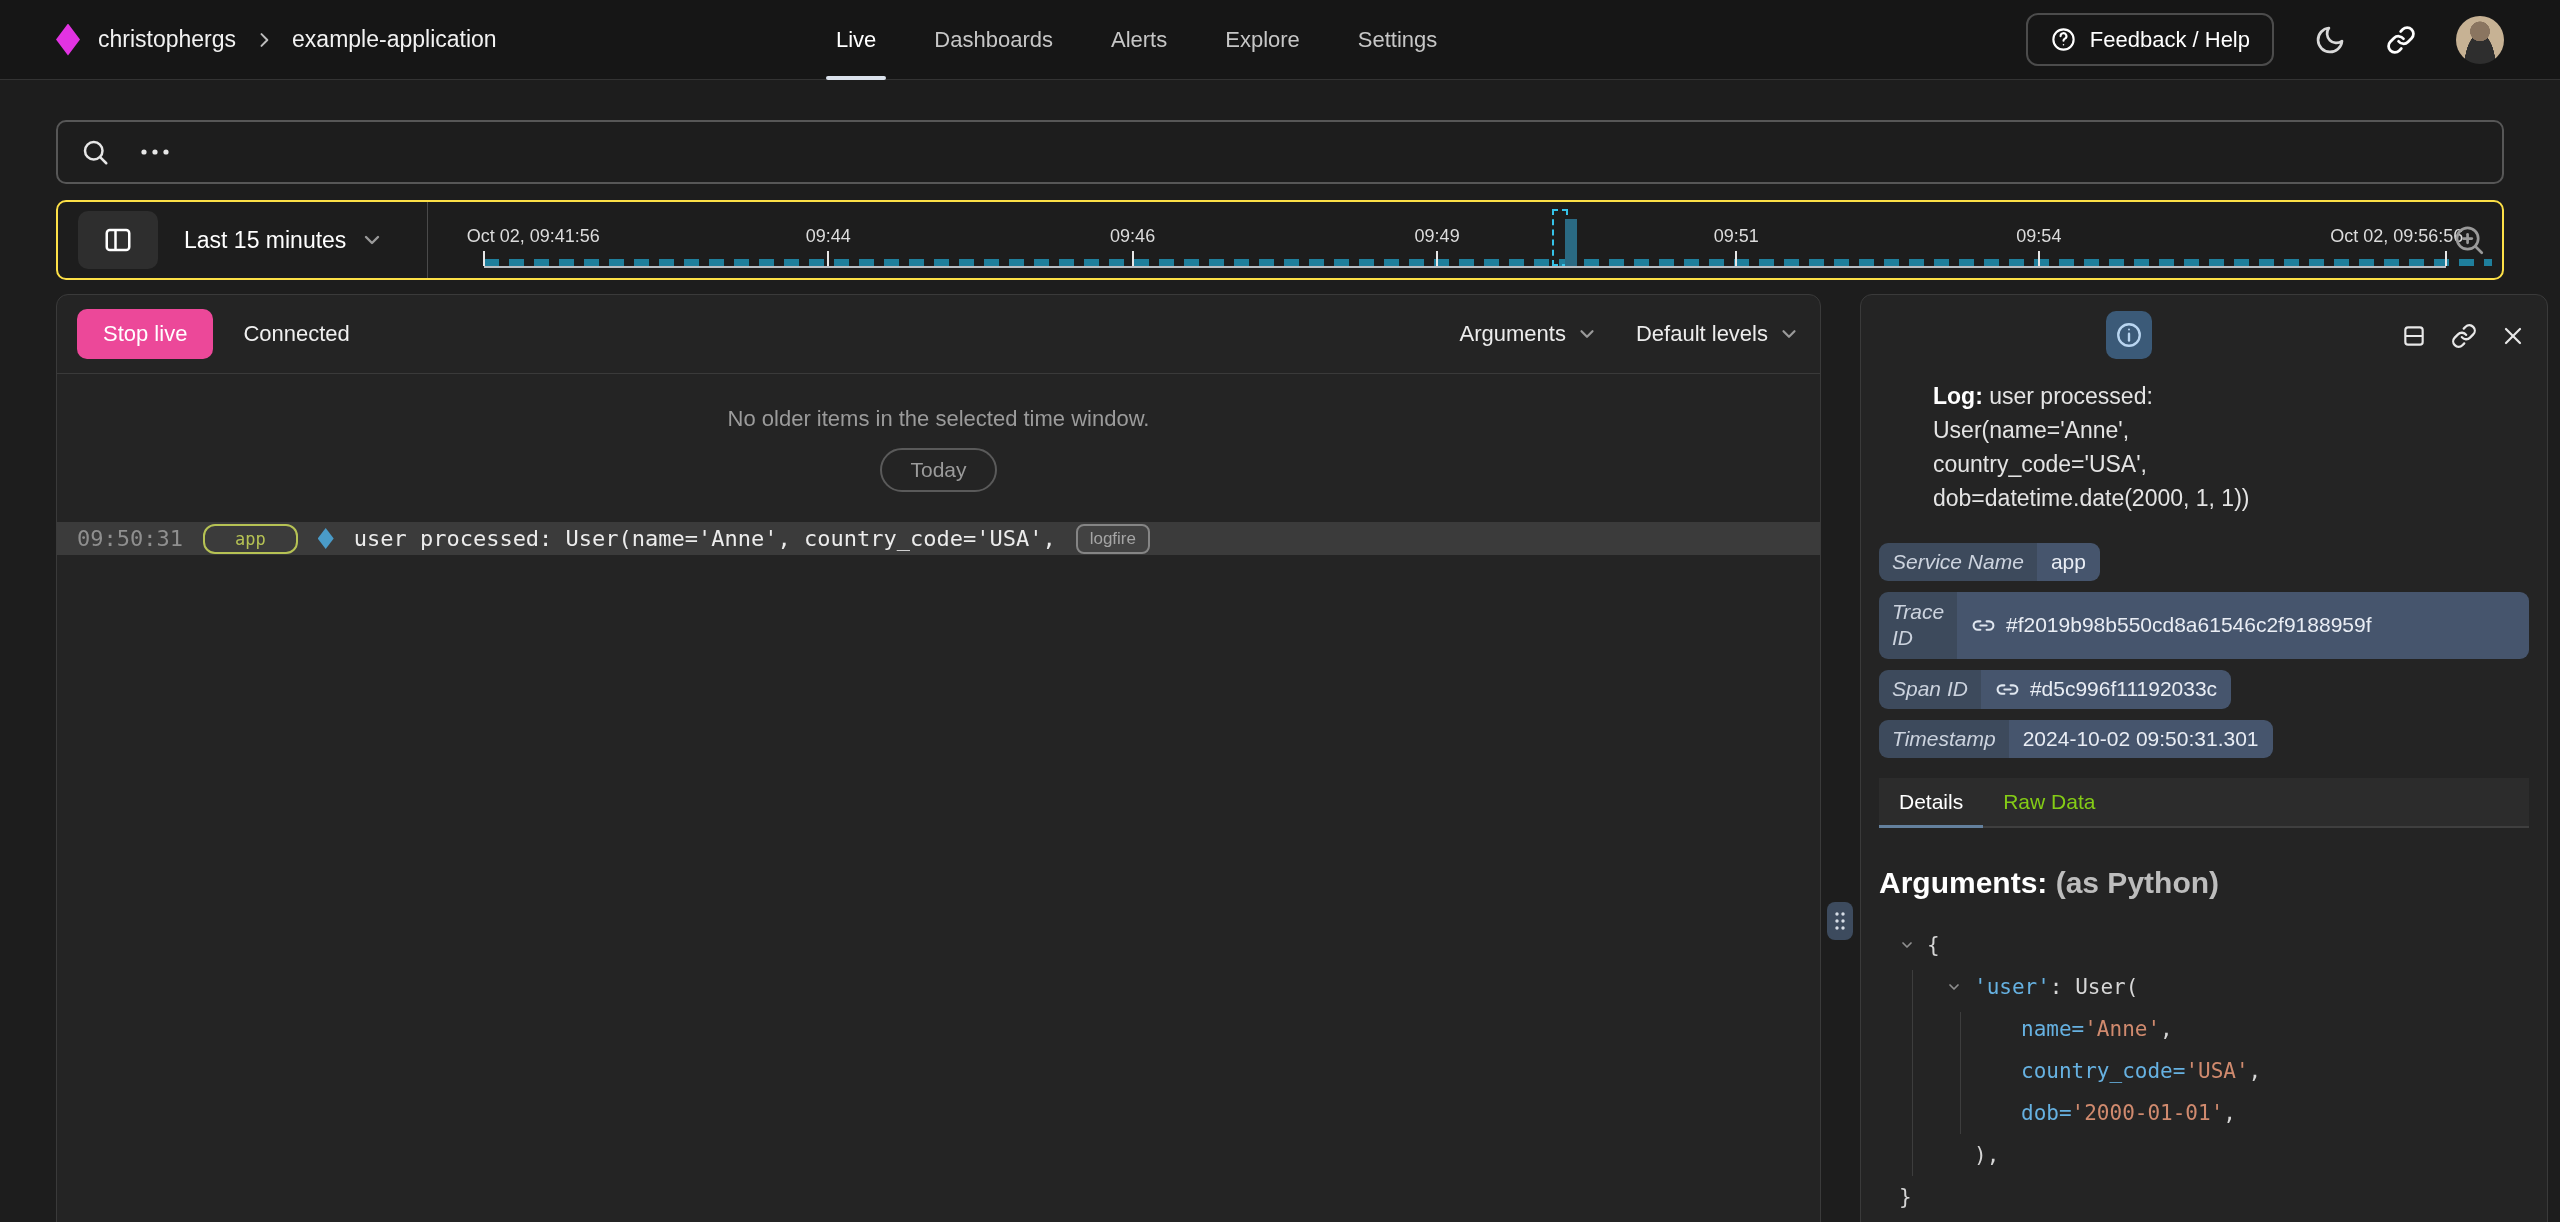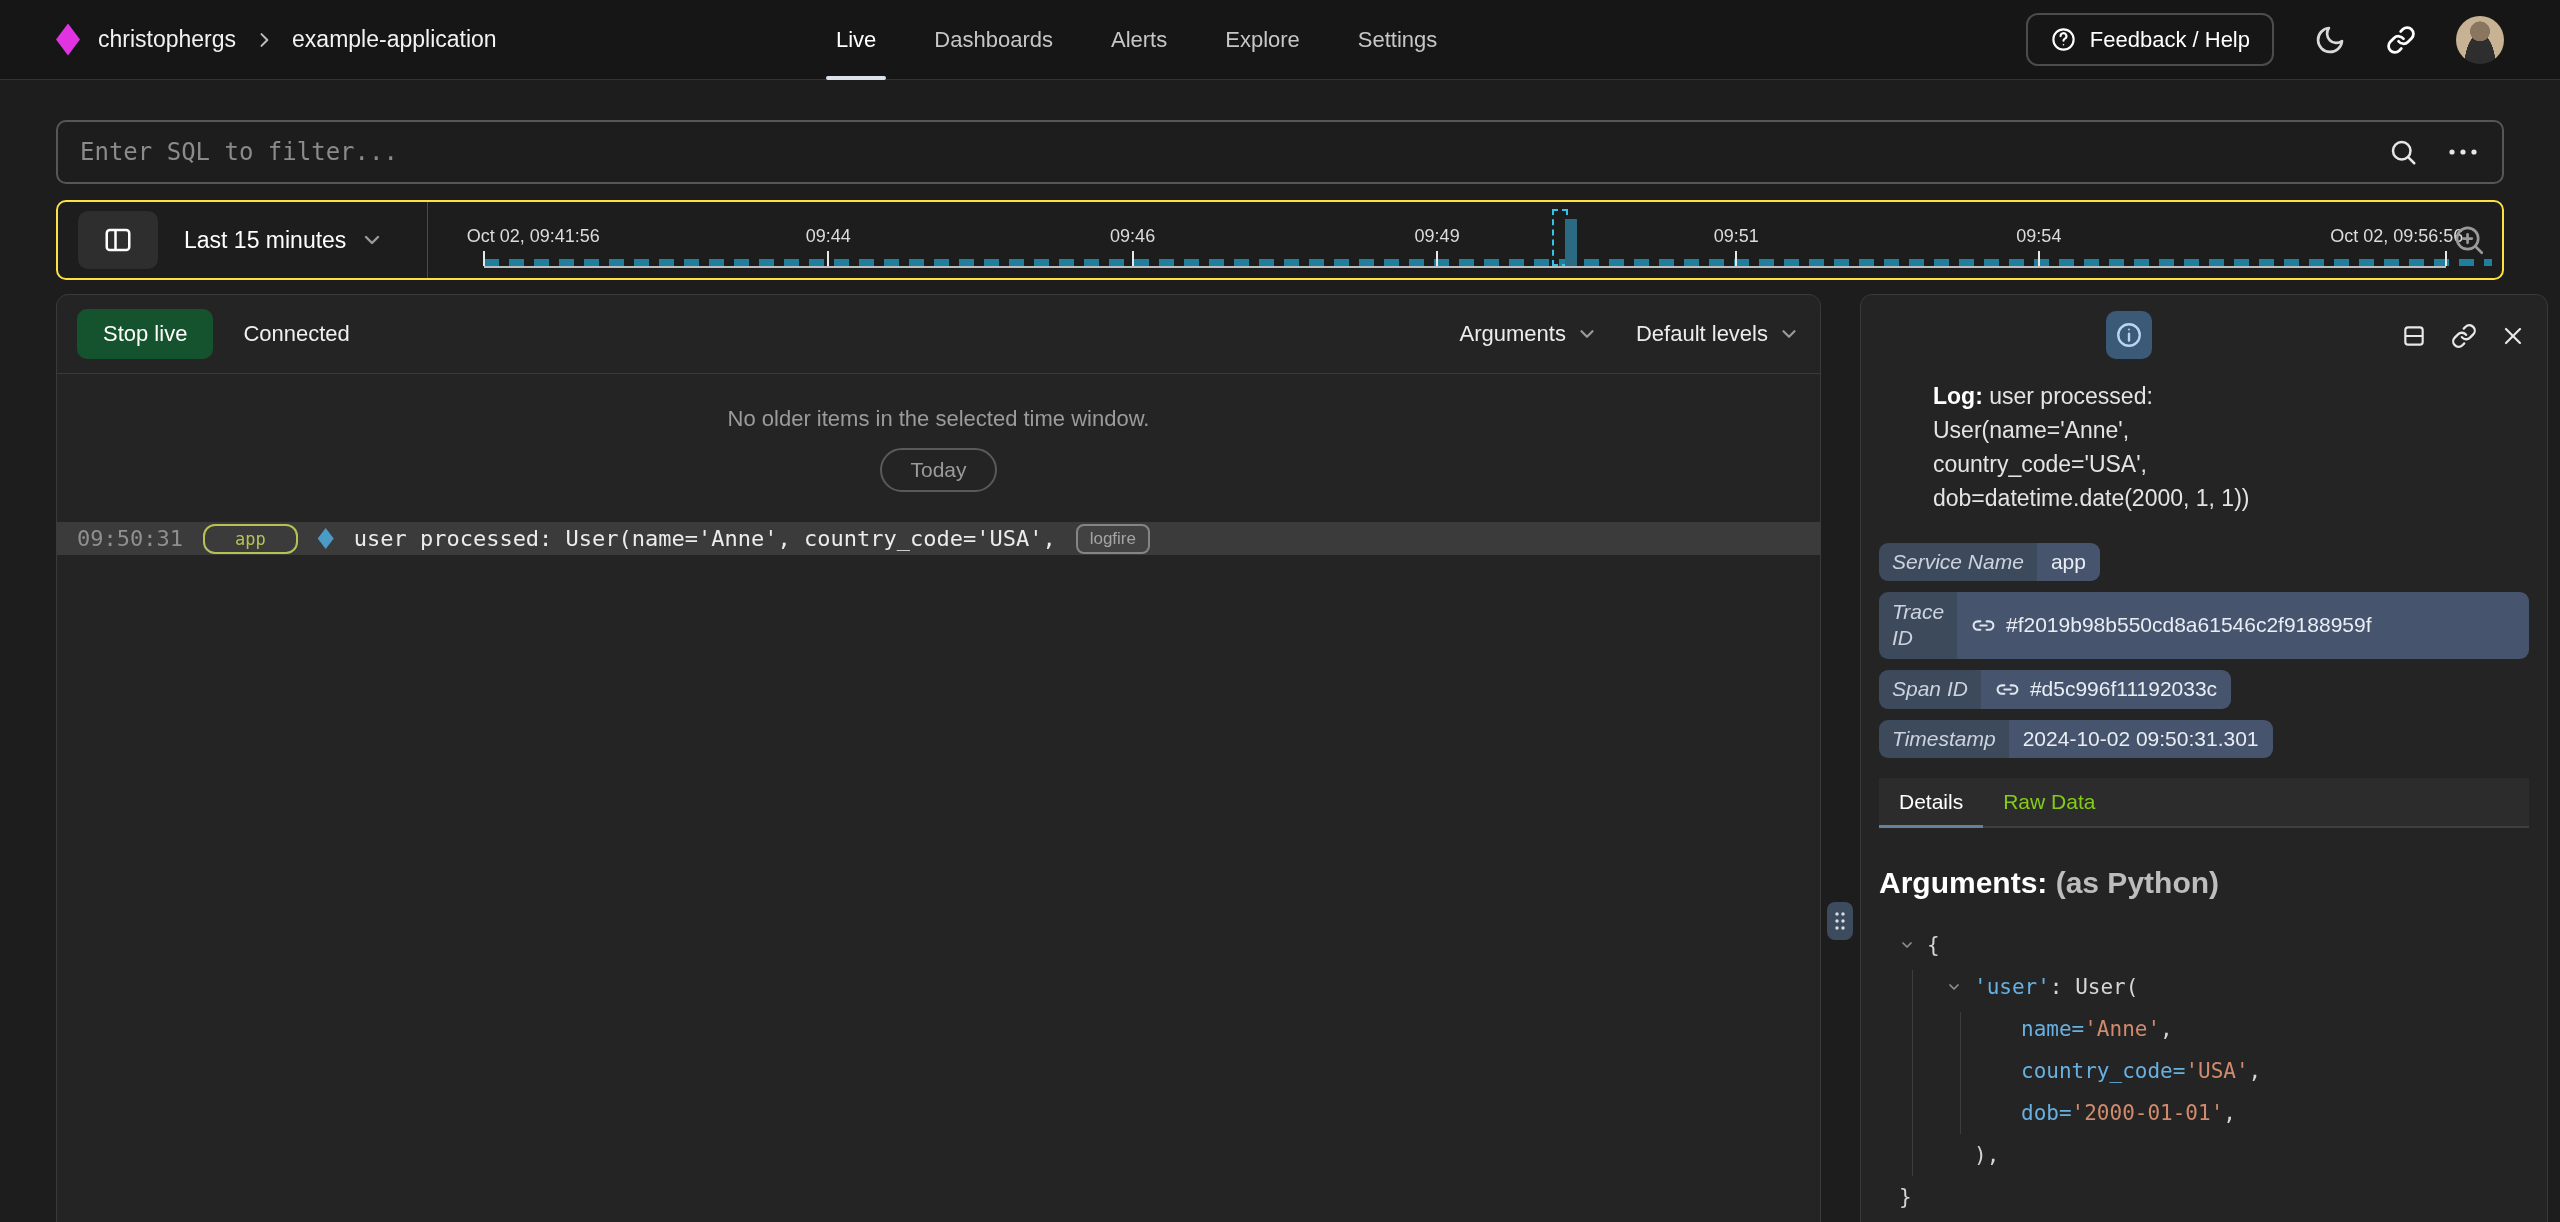--- a/index.html
+++ b/index.html
@@ -65,21 +65,21 @@
              background:none; border:none; cursor:pointer; color:#9a9a9a; }
 
   
   main { display:flex; position:relative; margin:14px 12px 0 56px; gap:39px; height:960px; }
   .panel { background:#242424; border:1px solid #3a3a3a; border-radius:12px 12px 0 0; }
   .panel.left { width:1765px; flex:none; display:flex; flex-direction:column; }
   .panel.right { flex:1; padding:16px 18px; position:relative; overflow:hidden; }
 
   .lp-head { display:flex; align-items:center; gap:30px; padding:14px 20px;
              border-bottom:1px solid #3a3a3a; }
-  .stop-btn { background:#14532d; color:#fff; font-size:22px; border:none; border-radius:10px;
+  .stop-btn { background:#ec4899; color:#fff; font-size:22px; border:none; border-radius:10px;
              padding:12px 26px; cursor:pointer; }
   .connected { font-size:22px; color:#f0f0f0; }
   .lp-drops { margin-left:auto; display:flex; gap:38px; align-items:center; }
   .drop { display:flex; align-items:center; gap:10px; font-size:22px; color:#ececec; cursor:pointer; }
   .lp-empty { text-align:center; padding:26px 0 22px; }
   .empty-msg { color:#9b9b9b; font-size:22px;margin-top:6px; }
   .today-btn { margin-top:16px; background:transparent; border:2px solid #5a5a5a; color:#9b9b9b;
              border-radius:999px; padding:8px 28px; font-size:21px; cursor:pointer; }
   .log-row { margin-top:8px; background:#3b3b3b; height:33px; display:flex; align-items:center;
              gap:20px; padding:0 20px; font-family:"DejaVu Sans Mono", monospace; cursor:pointer; }
@@ -164,21 +164,20 @@
       <svg width="30" height="30" viewBox="0 0 24 24" fill="none" stroke="#fff" stroke-width="2.2" stroke-linecap="round" stroke-linejoin="round">
           <path d="M10 13a5 5 0 0 0 7.54.54l3-3a5 5 0 0 0-7.07-7.07l-1.72 1.71"></path>
           <path d="M14 11a5 5 0 0 0-7.54-.54l-3 3a5 5 0 0 0 7.07 7.07l1.71-1.71"></path>
         </svg>
     </button>
     <div class="avatar"></div>
   </div>
 </header>
 
 <div class="filter-bar">
-  <input placeholder="Enter SQL to filter..." style="">
   <svg width="30" height="30" viewBox="0 0 24 24" fill="none" stroke="#e6e6e6" stroke-width="2" stroke-linecap="round">
       <circle cx="11" cy="11" r="7"></circle>
       <line x1="16.3" y1="16.3" x2="21" y2="21"></line>
     </svg>
   <svg width="34" height="30" viewBox="0 0 34 24" fill="#e6e6e6">
       <circle cx="6" cy="12" r="2.6"></circle>
       <circle cx="17" cy="12" r="2.6"></circle>
       <circle cx="28" cy="12" r="2.6"></circle>
     </svg>
 </div>

